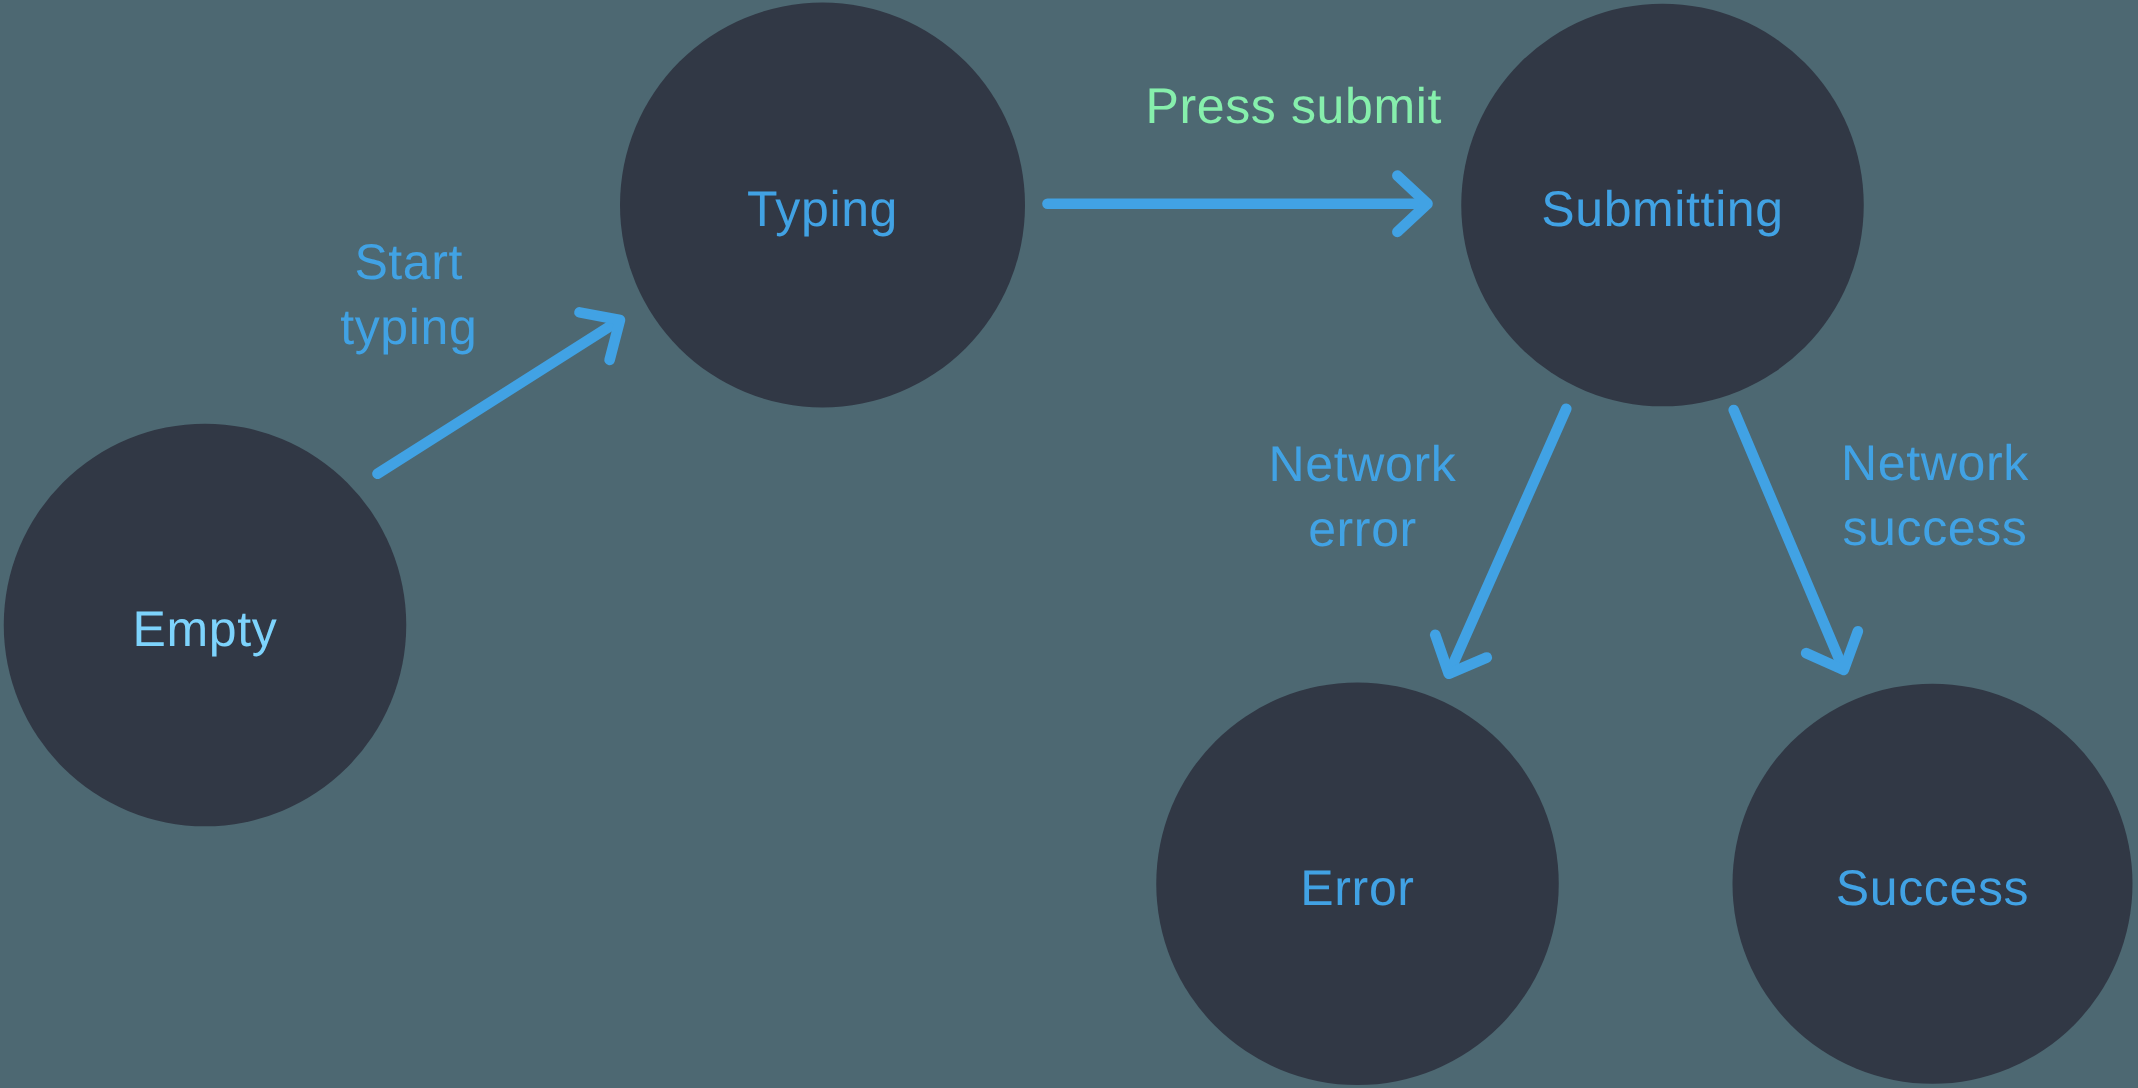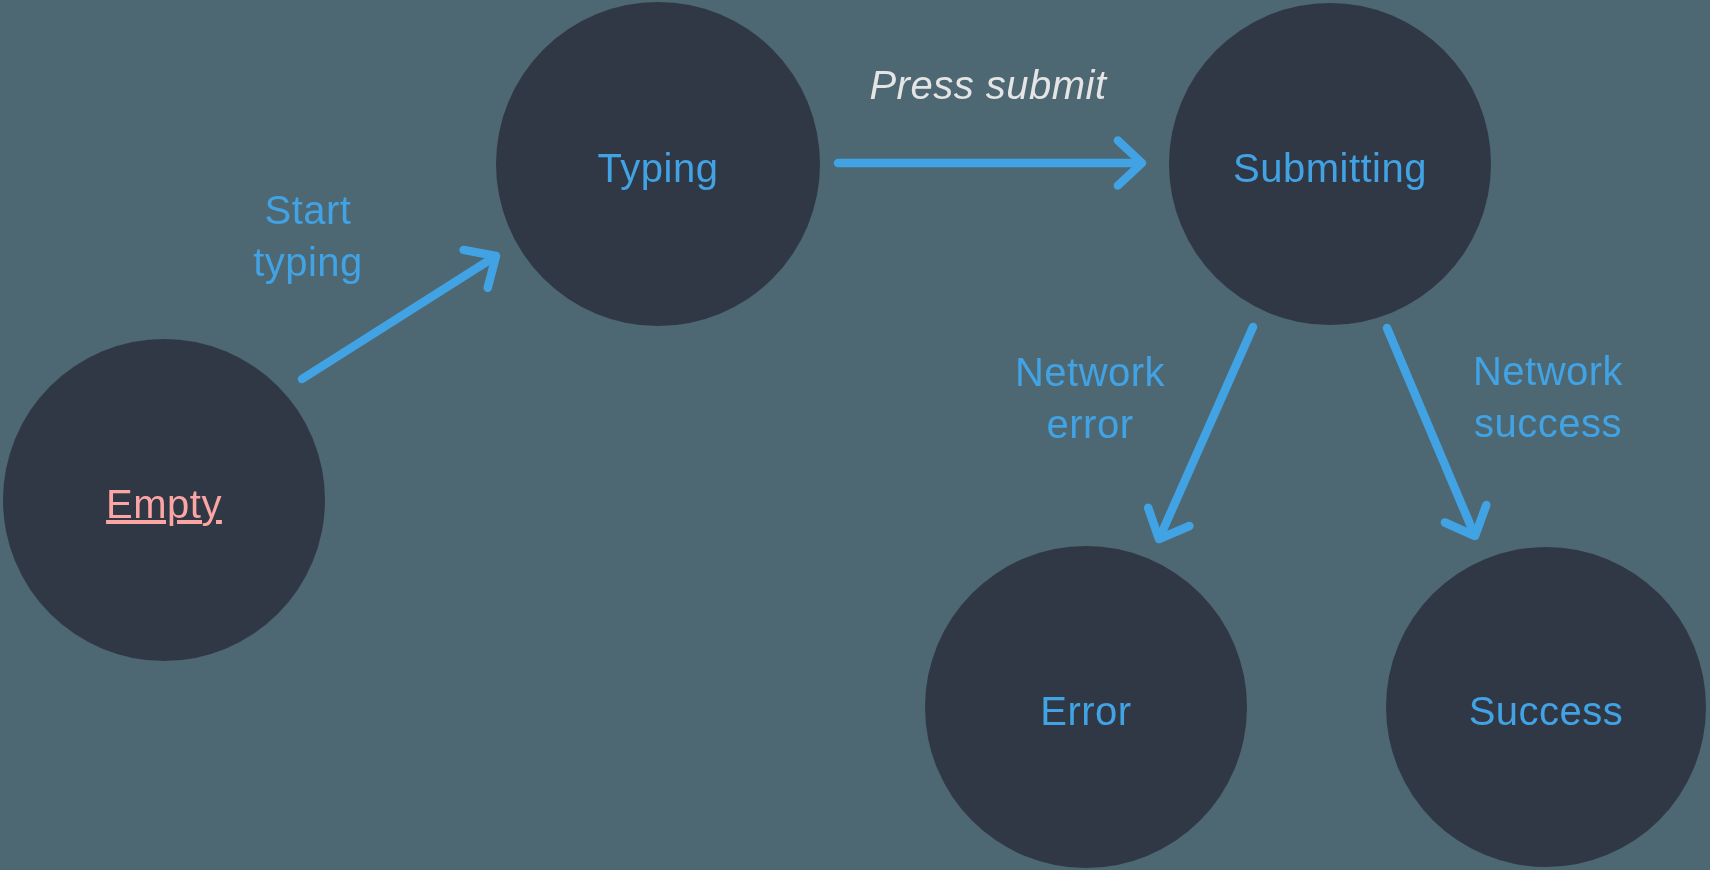--- a/index.html
+++ b/index.html
@@ -66,41 +66,41 @@
         <line x1="1253" y1="327" x2="1161.02669062704" y2="534.4291658198674" stroke="#41A2E4" stroke-width="8.5" stroke-linecap="round"></line>
         <path d="M 1189.4 526.0 L 1159 539 L 1148.2 507.8" fill="none" stroke="#41A2E4" stroke-width="8.5" stroke-linecap="round" stroke-linejoin="round"></path>
       </g>
       <g>
         <line x1="1387" y1="328" x2="1473.0518000458164" y2="531.3951637446572" stroke="#41A2E4" stroke-width="8.5" stroke-linecap="round"></line>
         <path d="M 1486.3 505.0 L 1475 536 L 1444.9 522.5" fill="none" stroke="#41A2E4" stroke-width="8.5" stroke-linecap="round" stroke-linejoin="round"></path>
       </g>
     </svg>
   <div id="nodes-layer">
       <div class="node" style="left: 3px; top: 339px; width: 322px; height: 322px; background: rgb(49, 56, 69);">
-        <span class="node-label" style="color: #fca5a5; text-decoration: underline;">Empty</span>
+        <span class="node-label" style="color: #7dd3fc;">Empty</span>
       </div>
       <div class="node" style="left: 496px; top: 2px; width: 324px; height: 324px; background: rgb(49, 56, 69);">
         <span class="node-label" style="color: rgb(65, 162, 228);">Typing</span>
       </div>
       <div class="node" style="left: 1169px; top: 3px; width: 322px; height: 322px; background: rgb(49, 56, 69);">
         <span class="node-label" style="color: rgb(65, 162, 228); text-align: right;">Submitting</span>
       </div>
       <div class="node" style="left: 925px; top: 546px; width: 322px; height: 322px; background: rgb(49, 56, 69);">
         <span class="node-label" style="color: rgb(65, 162, 228);">Error</span>
       </div>
       <div class="node" style="left: 1386px; top: 547px; width: 320px; height: 320px; background: rgb(49, 56, 69);">
         <span class="node-label" style="color: rgb(65, 162, 228);">Success</span>
       </div>
     </div>
   <div id="labels-layer">
-      <div class="edge-label" style="left: 308px; top: 236px; color: rgb(65, 162, 228);">
+      <div class="edge-label" style="left: 327px; top: 236px; color: rgb(65, 162, 228);">
         <div>Start</div>
         <div>typing</div>
       </div>
-      <div class="edge-label" style="left: 988px; top: 85px; color: #e5e5e5; font-style: italic;">
+      <div class="edge-label" style="left: 1035px; top: 85px; color: #86efac;">
         <div>Press submit</div>
       </div>
       <div class="edge-label" style="left: 1090px; top: 398px; color: rgb(65, 162, 228);">
         <div>Network</div>
         <div>error</div>
       </div>
       <div class="edge-label" style="left: 1548px; top: 397px; color: rgb(65, 162, 228);">
         <div>Network</div>
         <div>success</div>
       </div>

